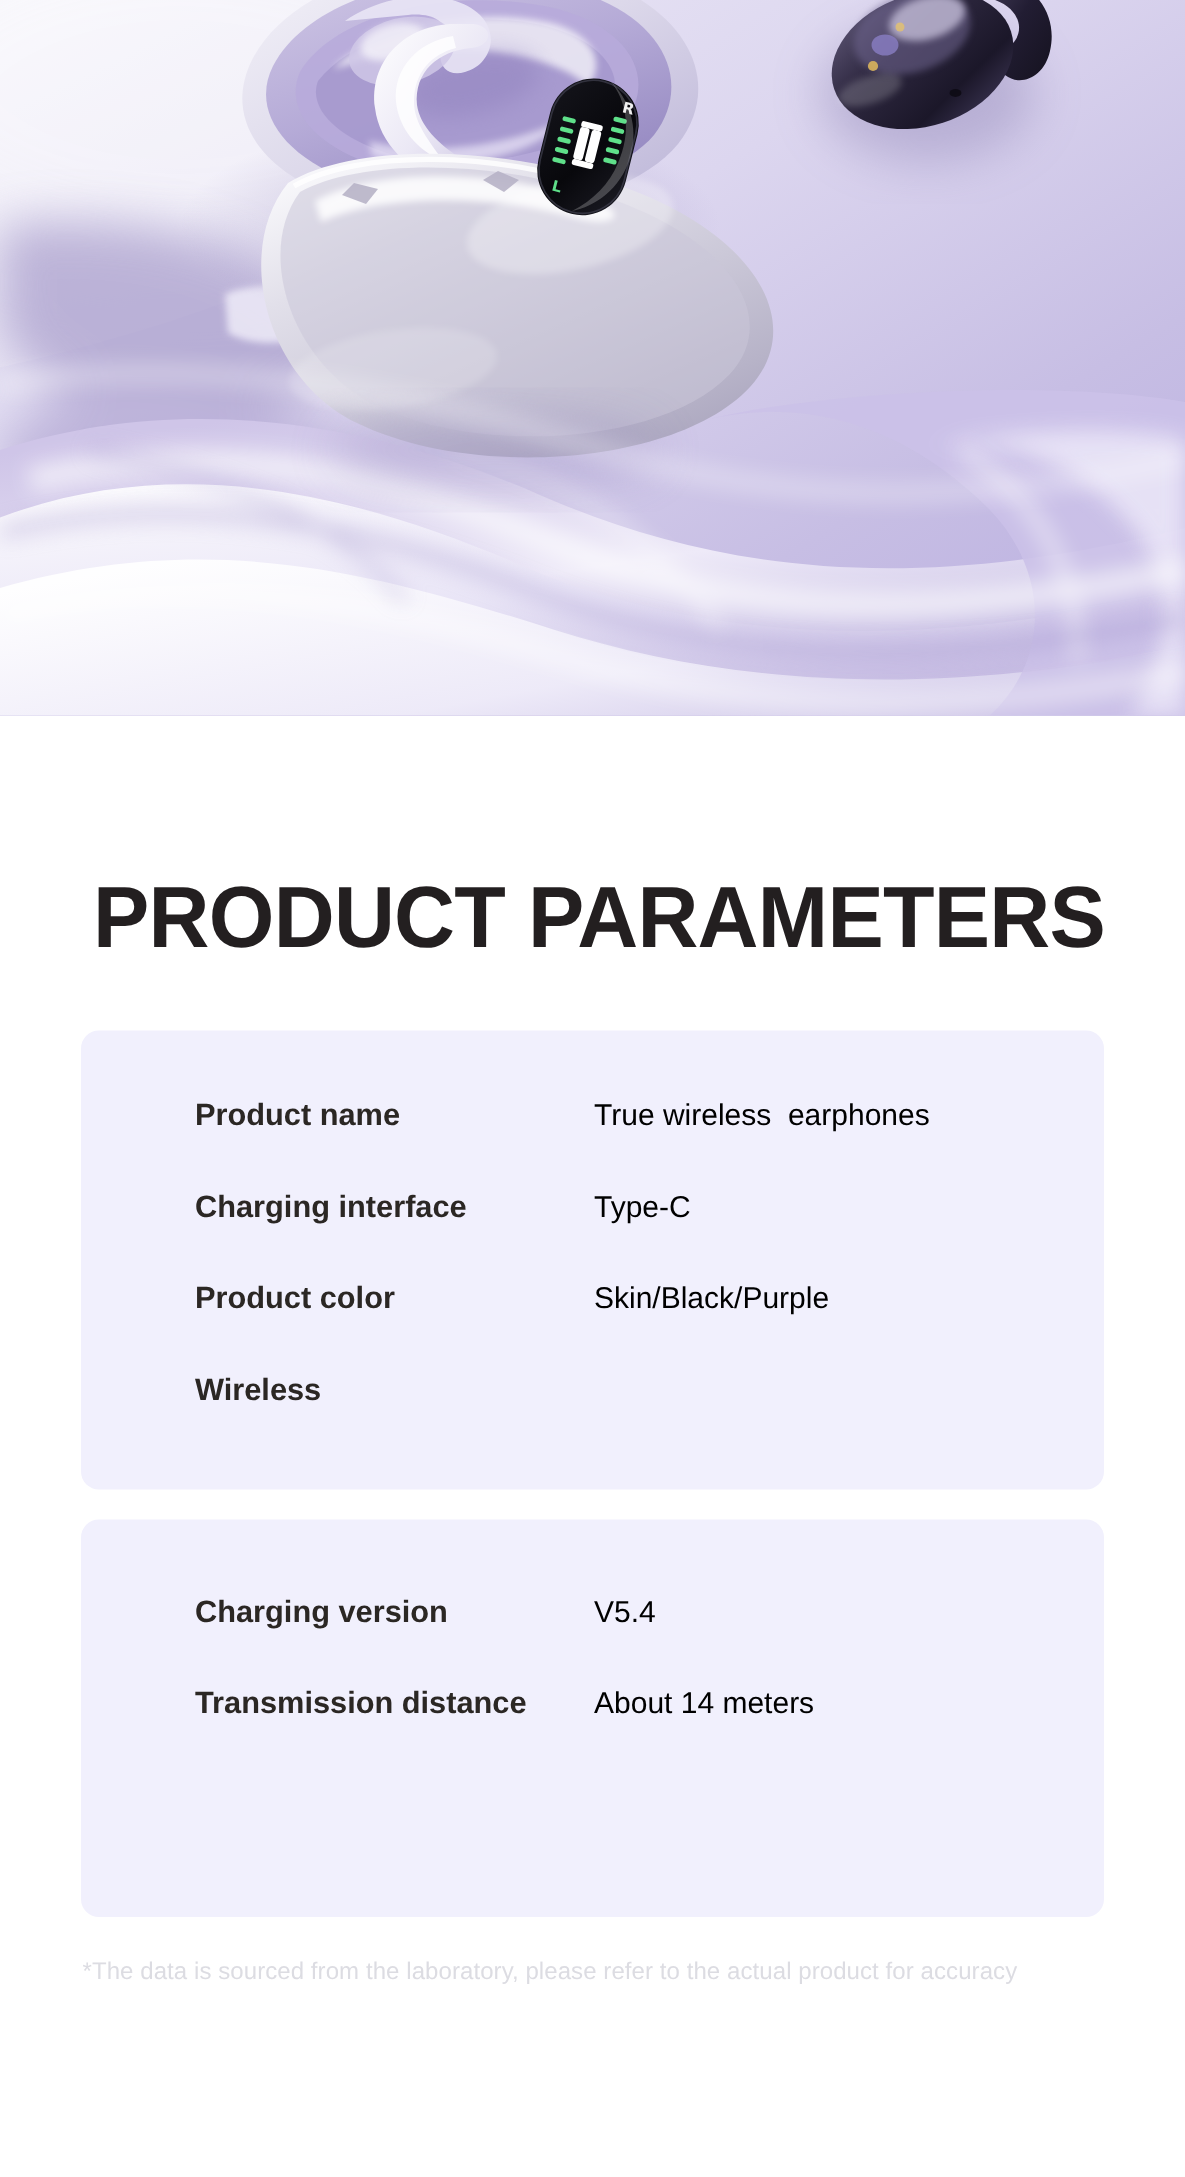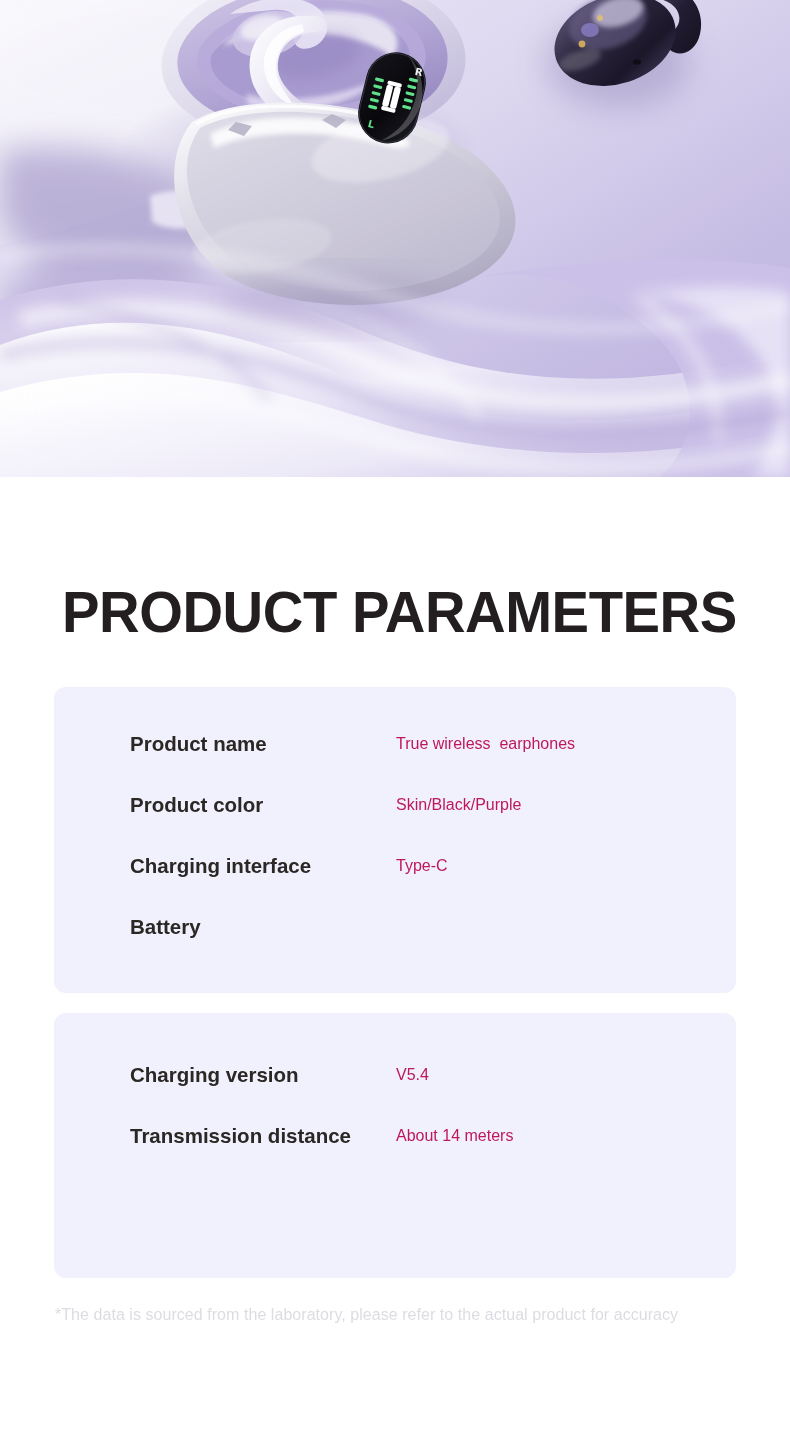--- a/index.html
+++ b/index.html
@@ -73,23 +73,23 @@
   .spec-label {
     width: 266px;
     flex: 0 0 266px;
     font-size: 20.5px;
     font-weight: 700;
     color: #2b2724;
     line-height: 28px;
     white-space: nowrap;
   }
   .spec-value {
-    font-size: 16px;
+    font-size: 20px;
     font-weight: 400;
-    color: #be185d;
+    color: #000000;
     line-height: 28px;
     white-space: pre;
   }
 
   
   .footnote {
     position: absolute;
     left: 55px;
     top: 1306px;
     font-size: 16px;
@@ -309,29 +309,29 @@
 
 <div class="page-title">PRODUCT PARAMETERS</div>
 
 <div class="spec-card card-1">
   <div class="spec-rows">
     <div class="spec-row">
       <div class="spec-label">Product name</div>
       <div class="spec-value">True wireless  earphones</div>
     </div>
     <div class="spec-row">
+      <div class="spec-label">Charging interface</div>
+      <div class="spec-value">Type-C</div>
+    </div>
+    <div class="spec-row">
       <div class="spec-label">Product color</div>
       <div class="spec-value">Skin/Black/Purple</div>
     </div>
     <div class="spec-row">
-      <div class="spec-label">Charging interface</div>
-      <div class="spec-value">Type-C</div>
-    </div>
-    <div class="spec-row">
-      <div class="spec-label">Battery</div>
+      <div class="spec-label">Wireless</div>
     </div>
   </div>
 </div>
 
 <div class="spec-card card-2">
   <div class="spec-rows">
     <div class="spec-row">
       <div class="spec-label">Charging version</div>
       <div class="spec-value">V5.4</div>
     </div>

